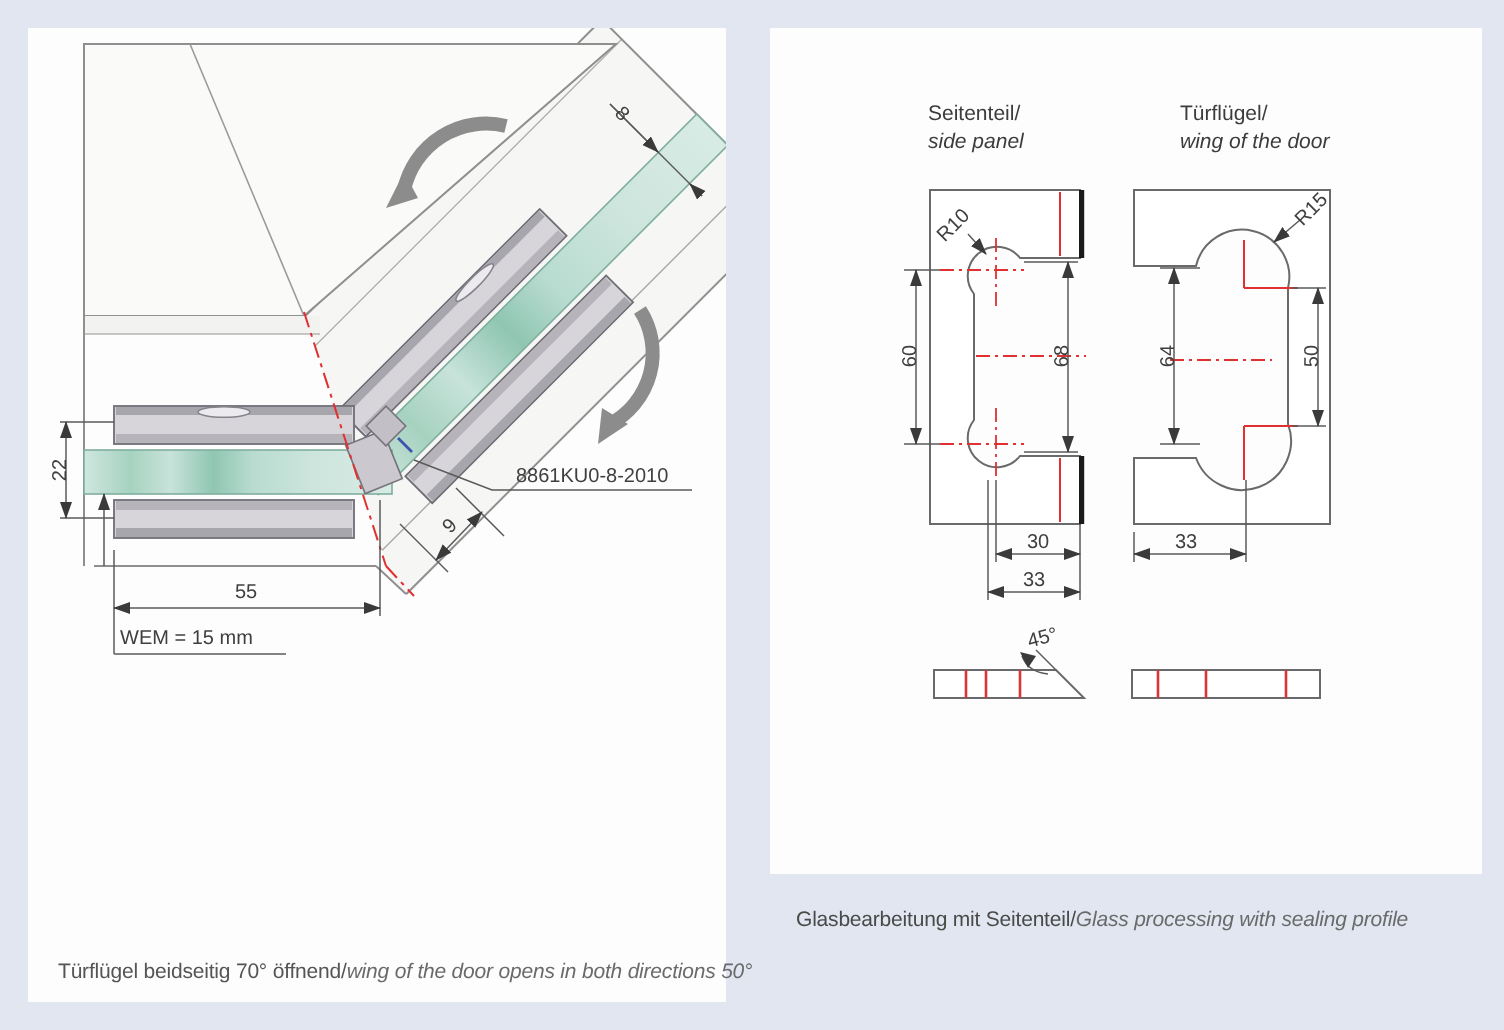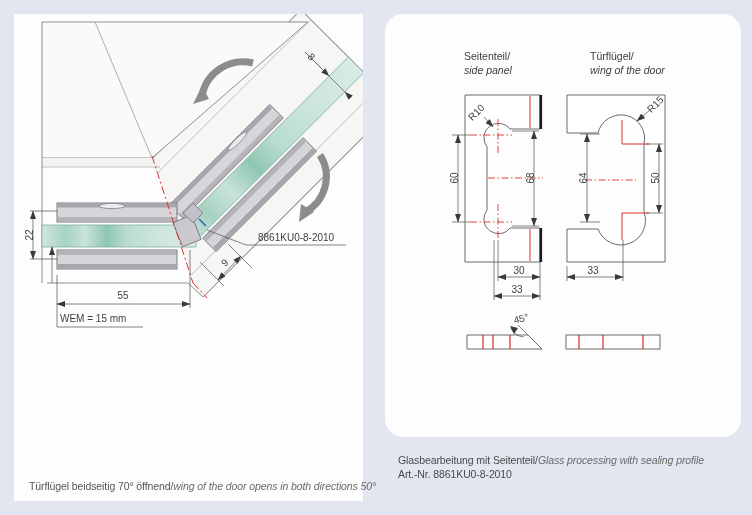--- a/index.html
+++ b/index.html
@@ -3,21 +3,21 @@
 <meta charset="utf-8">
 <style>
   html,body{margin:0;padding:0;}
   body{
     width:752px;height:515px;overflow:hidden;position:relative;
     background:#e1e6f0;
     font-family:"Liberation Sans",sans-serif;
   }
   .panel{position:absolute;background:#fdfdfd;}
   #left-panel{left:14px;top:14px;width:349px;height:487px;}
-  #right-panel{left:385px;top:14px;width:356px;height:423px;border-radius:18px;}
+  #right-panel{left:385px;top:14px;width:356px;height:423px;}
   svg{position:absolute;left:0;top:0;}
   .caption{
     position:absolute;font-size:10.5px;color:#555;white-space:nowrap;
     letter-spacing:-0.1px;
   }
   .caption .it{font-style:italic;color:#6a6a6a;text-align:right;}
   #left-caption{left:15px;top:466px;}
   #right-caption{left:13px;top:440px;line-height:13.5px;color:#4a4a4a;}
   #watermark{
     position:absolute;left:34px;top:441px;
@@ -251,15 +251,14 @@
       <line x1="579" y1="335" x2="579" y2="349" stroke="#d83535" stroke-width="1.3"></line>
       <line x1="603" y1="335" x2="603" y2="349" stroke="#d83535" stroke-width="1.3"></line>
       <line x1="643" y1="335" x2="643" y2="349" stroke="#d83535" stroke-width="1.3"></line>
     </g>
   </svg>
 
   <div class="caption" id="right-caption">
     <div>
       <span>Glasbearbeitung mit Seitenteil/</span><span class="it">Glass processing with sealing profile</span>
     </div>
-    <div>Art.-Nr. 8861KU0-8-2010</div>
   </div>
 </div>
 
 </body></html>

